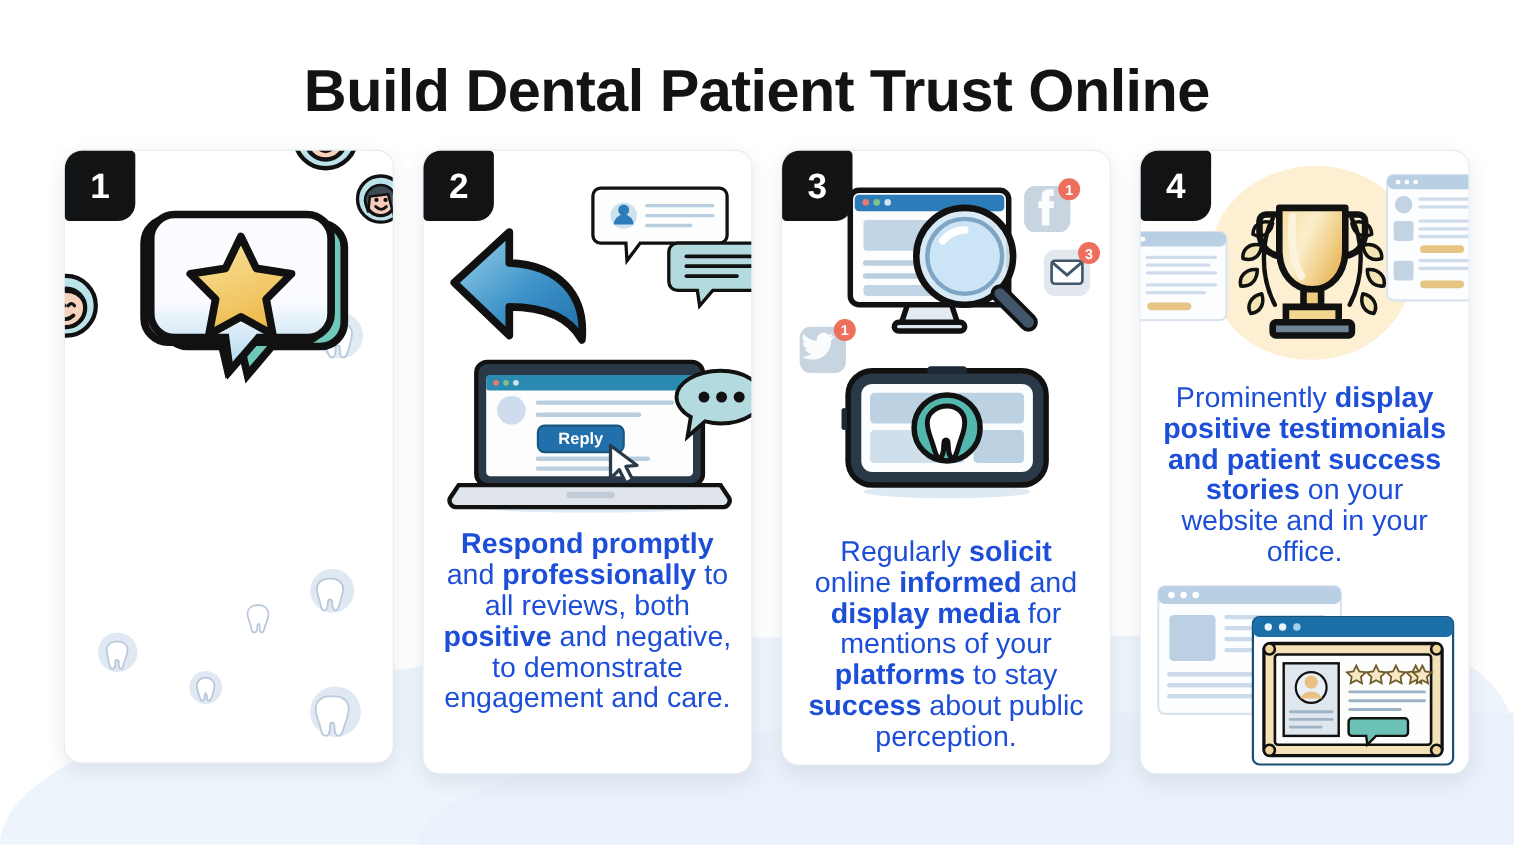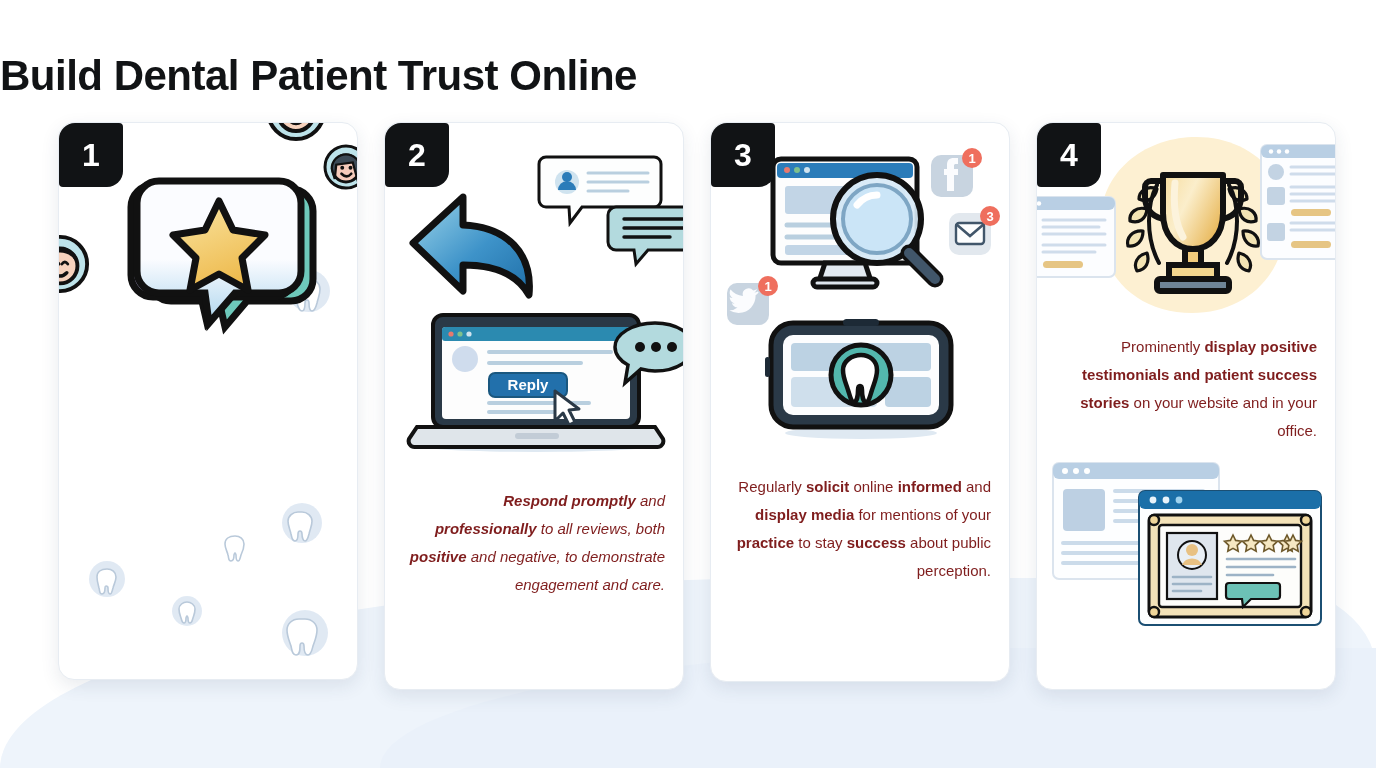--- a/index.html
+++ b/index.html
@@ -27,21 +27,22 @@
     left: 380px; right: -60px; bottom: 0;
     height: 120px;
     background: #eaf1fa;
     border-top-left-radius: 60% 100%;
     z-index: 0;
   }
 
   .page-title {
     position: relative;
     z-index: 3;
-    font-size: 42px;
+    text-align: center;
+    font-size: 54px;
     font-weight: bold;
     letter-spacing: -0.5px;
     color: #111315;
     padding-top: 52px;
     font-family: "Liberation Sans", sans-serif;
   }
 
   .cards {
     position: relative;
     z-index: 2;
@@ -84,31 +85,31 @@
   }
 
   .art {
     position: relative;
     height: 220px;
   }
   .card2 .art, .card3 .art { height: 340px; }
   .card4 .art { height: 210px; }
 
   .caption {
-    text-align: right;
-    font-size: 15px;
+    text-align: center;
+    font-size: 26px;
     line-height: 28px;
-    color: #7f1d1d;
+    color: #1d4ed8;
     padding: 0 18px;
     font-family: "Liberation Sans", sans-serif;
   }
   .caption b { font-weight: bold; }
 
   .card1 .caption { margin-top: 10px; }
-  .card2 .caption { margin-top: 24px; font-style: italic; }
+  .card2 .caption { margin-top: 3px; }
   .card3 .caption { margin-top: 10px; }
   .card4 .caption { margin-top: 0px; }
 
   svg { display: block; overflow: visible; }
 
   .abs { position: absolute; }
 </style>
 </head>
 <body>
 
@@ -317,21 +318,21 @@
           <rect x="4" y="38" width="5" height="20" rx="2.5" fill="#1d2a36"></rect>
           <rect x="82" y="0" width="36" height="7" rx="3.5" fill="#1d2a36"></rect>
           <rect x="30" y="24" width="140" height="28" rx="4" fill="#bcd2e3"></rect>
           <rect x="30" y="58" width="86" height="30" rx="4" fill="#cfdfec"></rect>
           <rect x="124" y="58" width="46" height="30" rx="4" fill="#bcd2e3"></rect>
           <circle cx="100" cy="56" r="30" fill="#53b7ad" stroke="#111" stroke-width="5"></circle>
           <path d="M100 36c9 0 16 6 16 15 0 8-3 13-5 20-2 6-3 12-6 12s-4-7-4-12c0-3-1-4-2-4s-2 1-2 4c0 5-1 12-4 12s-4-6-6-12c-2-7-5-12-5-20 0-9 9-15 18-15z" fill="#ffffff" stroke="#111" stroke-width="4.5" stroke-linejoin="round"></path>
         </svg>
       </div>
 
-      <div class="caption">Regularly <b>solicit</b> online <b>informed</b> and <b>display media</b> for mentions of your <b>practice</b> to stay <b>success</b> about public perception.</div>
+      <div class="caption">Regularly <b>solicit</b> online <b>informed</b> and <b>display media</b> for mentions of your <b>platforms</b> to stay <b>success</b> about public perception.</div>
     </div>
   </div>
 
   <div class="card card4">
     <div class="num-badge">4</div>
     <div class="card-inner">
       <div class="art">
 
         <svg class="abs" style="left:55px;top:8px;" width="200" height="190">
           <path d="M100 6 C150 4 196 36 194 92 C192 148 150 182 100 182 C48 182 8 148 8 94 C8 40 52 8 100 6z" fill="#fdf0d2"></path>

